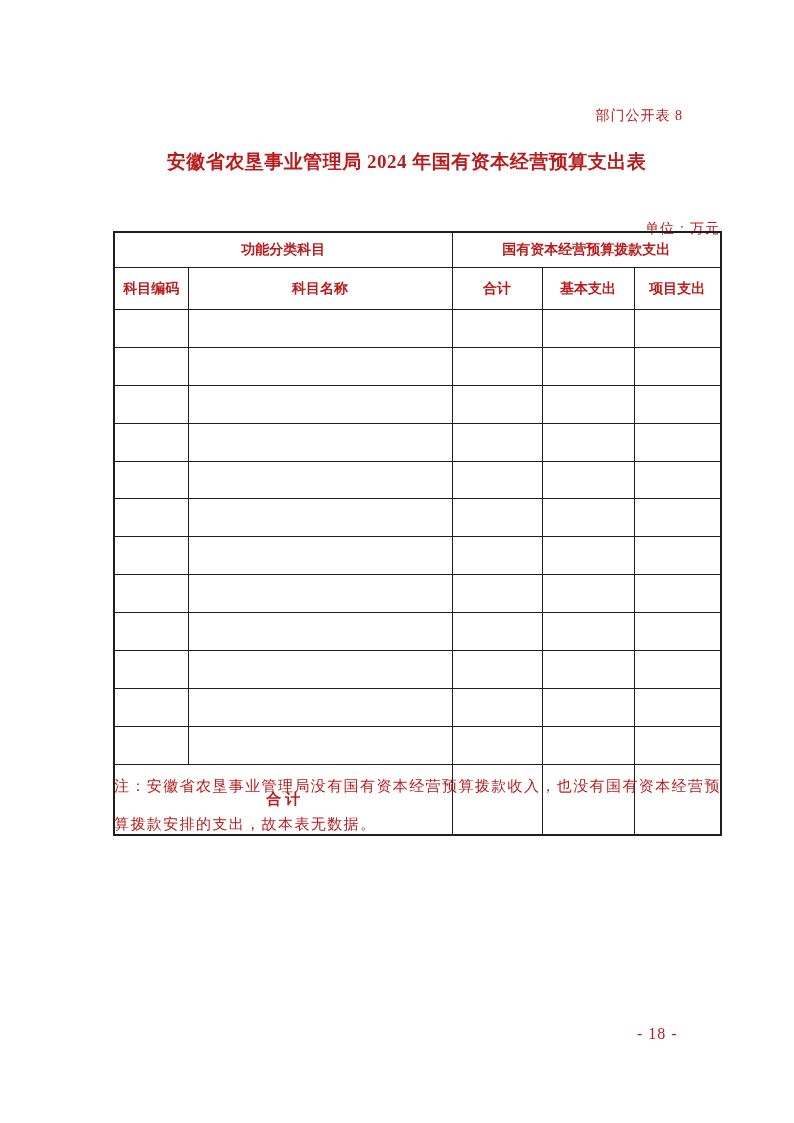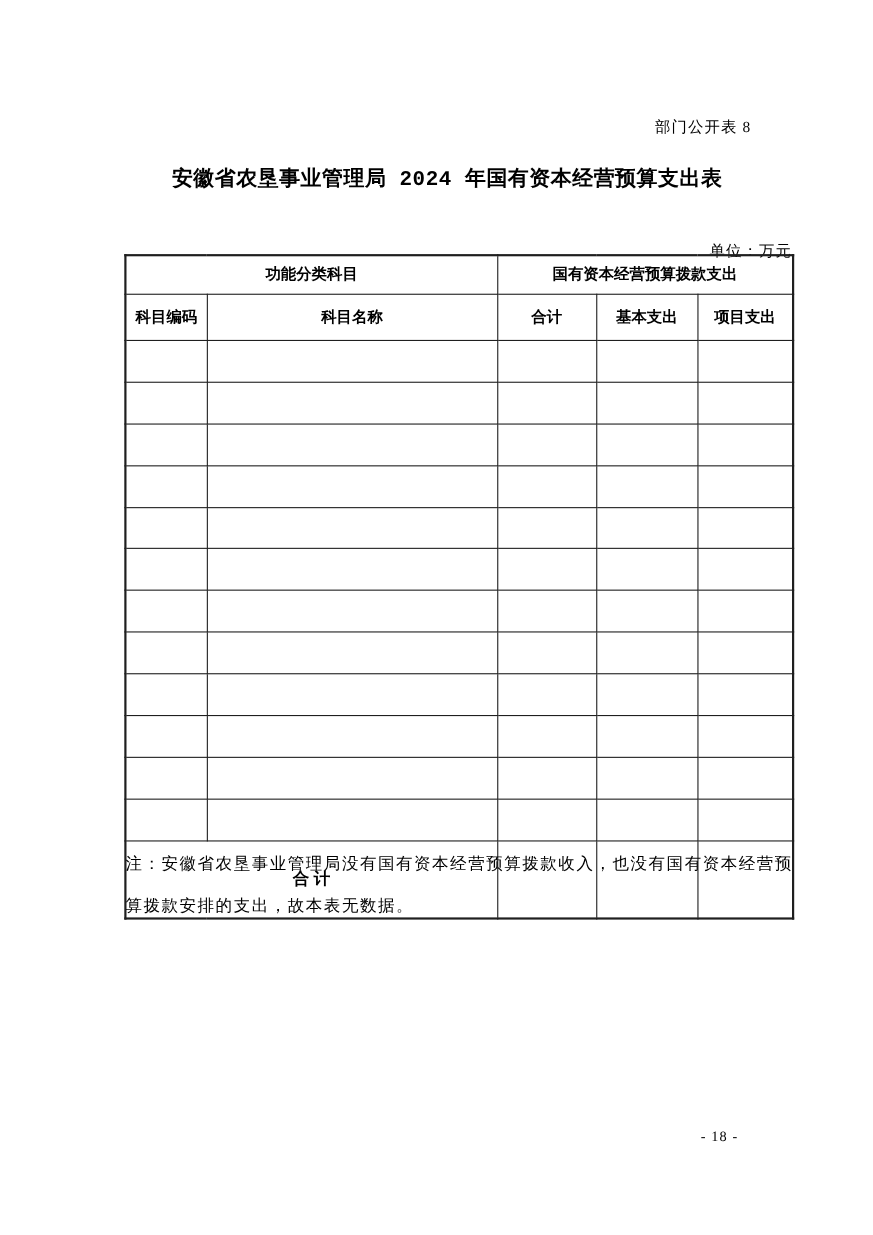--- a/index.html
+++ b/index.html
@@ -7,41 +7,41 @@
     padding: 0;
     background: #e8e8e8;
   }
   .page {
     position: relative;
     width: 794px;
     height: 1123px;
     margin: 0 auto;
     background: #ffffff;
     font-family: "Liberation Serif", serif;
-    color: #000000;
+    color: #b91c1c;
     overflow: hidden;
   }
   .doc-label {
     position: absolute;
     top: 107px;
     right: 111px;
     font-size: 14px;
     font-family: "Liberation Serif", serif;
     letter-spacing: 1px;
   }
   .title {
     position: absolute;
     top: 149px;
     left: 93px;
     width: 627px;
     margin: 0;
     text-align: center;
     font-size: 19px;
     font-weight: bold;
-    font-family: Liberation Mono, monospace;
+    font-family: Liberation Serif, serif;
     letter-spacing: 0.5px;
     white-space: nowrap;
   }
   .unit-note {
     position: absolute;
     top: 220px;
     right: 74px;
     font-size: 14px;
     letter-spacing: 1px;
   }
@@ -93,21 +93,21 @@
     letter-spacing: 1.4px;
   }
   .note-line {
     line-height: 38px;
     white-space: nowrap;
   }
   .page-number {
     position: absolute;
     top: 1025px;
     left: 637px;
-    font-size: 13px;
+    font-size: 16px;
     letter-spacing: 1px;
   }
 </style>
 </head>
 <body>
 
 <div class="page">
 
   <div class="doc-label">部门公开表 8</div>
 

